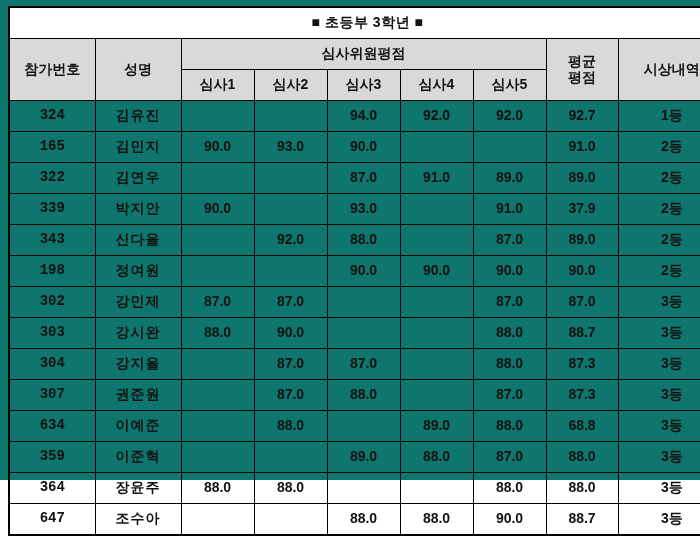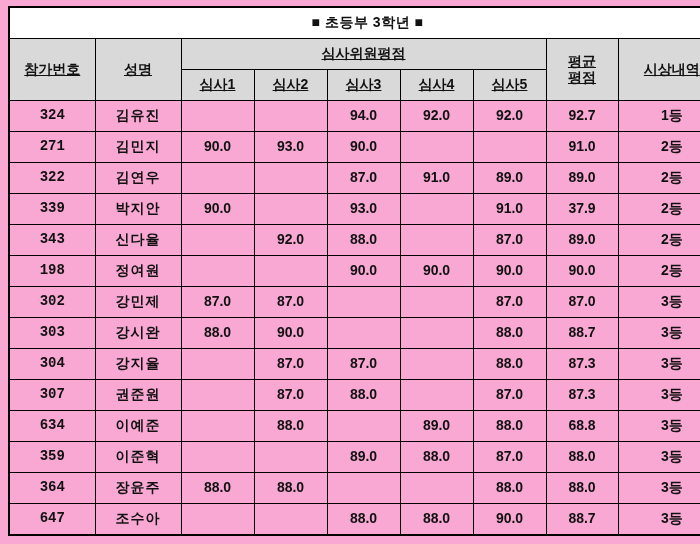--- a/index.html
+++ b/index.html
@@ -8,24 +8,24 @@
     background: #ffffff;
   }
   body {
     width: 700px;
     height: 544px;
     font-family: "Liberation Sans", "DejaVu Sans", sans-serif;
     overflow: hidden;
   }
   .sheet {
     width: 700px;
-    height: 544px;
+    height: 480px;
     box-sizing: border-box;
     padding: 6px 8px 6px 8px;
-    background: #f9a8d4;
+    background: #0f766e;
   }
   table.grade-table {
     border-collapse: collapse;
     width: 684px;
     table-layout: fixed;
     border: 2px solid #000000;
   }
   table.grade-table th,
   table.grade-table td {
     border: 1px solid #000000;
@@ -47,21 +47,20 @@
     height: 36px;
     letter-spacing: 0.5px;
     border-bottom: 2px solid #000000;
   }
   
   .hdr {
     background: #d9d9d9;
     font-size: 14.5px;
     font-weight: bold;
     color: #000000;
-    text-decoration: underline;
   }
   .hdr-tall {
     height: 30px;
   }
   .hdr-two-line {
     line-height: 1.15;
     font-size: 14.5px;
   }
   
   col.c-num   { width: 86px; }
@@ -142,21 +141,21 @@
           <td class="name dark">김유진</td>
           <td class="score black"></td>
           <td class="score black"></td>
           <td class="score red">94.0</td>
           <td class="score blue">92.0</td>
           <td class="score blue">92.0</td>
           <td class="avg red">92.7</td>
           <td class="award dark">1등</td>
         </tr>
         <tr>
-          <td class="num dark">271</td>
+          <td class="num dark">165</td>
           <td class="name dark">김민지</td>
           <td class="score blue">90.0</td>
           <td class="score red">93.0</td>
           <td class="score blue">90.0</td>
           <td class="score black"></td>
           <td class="score black"></td>
           <td class="avg red">91.0</td>
           <td class="award dark">2등</td>
         </tr>
         <tr>

